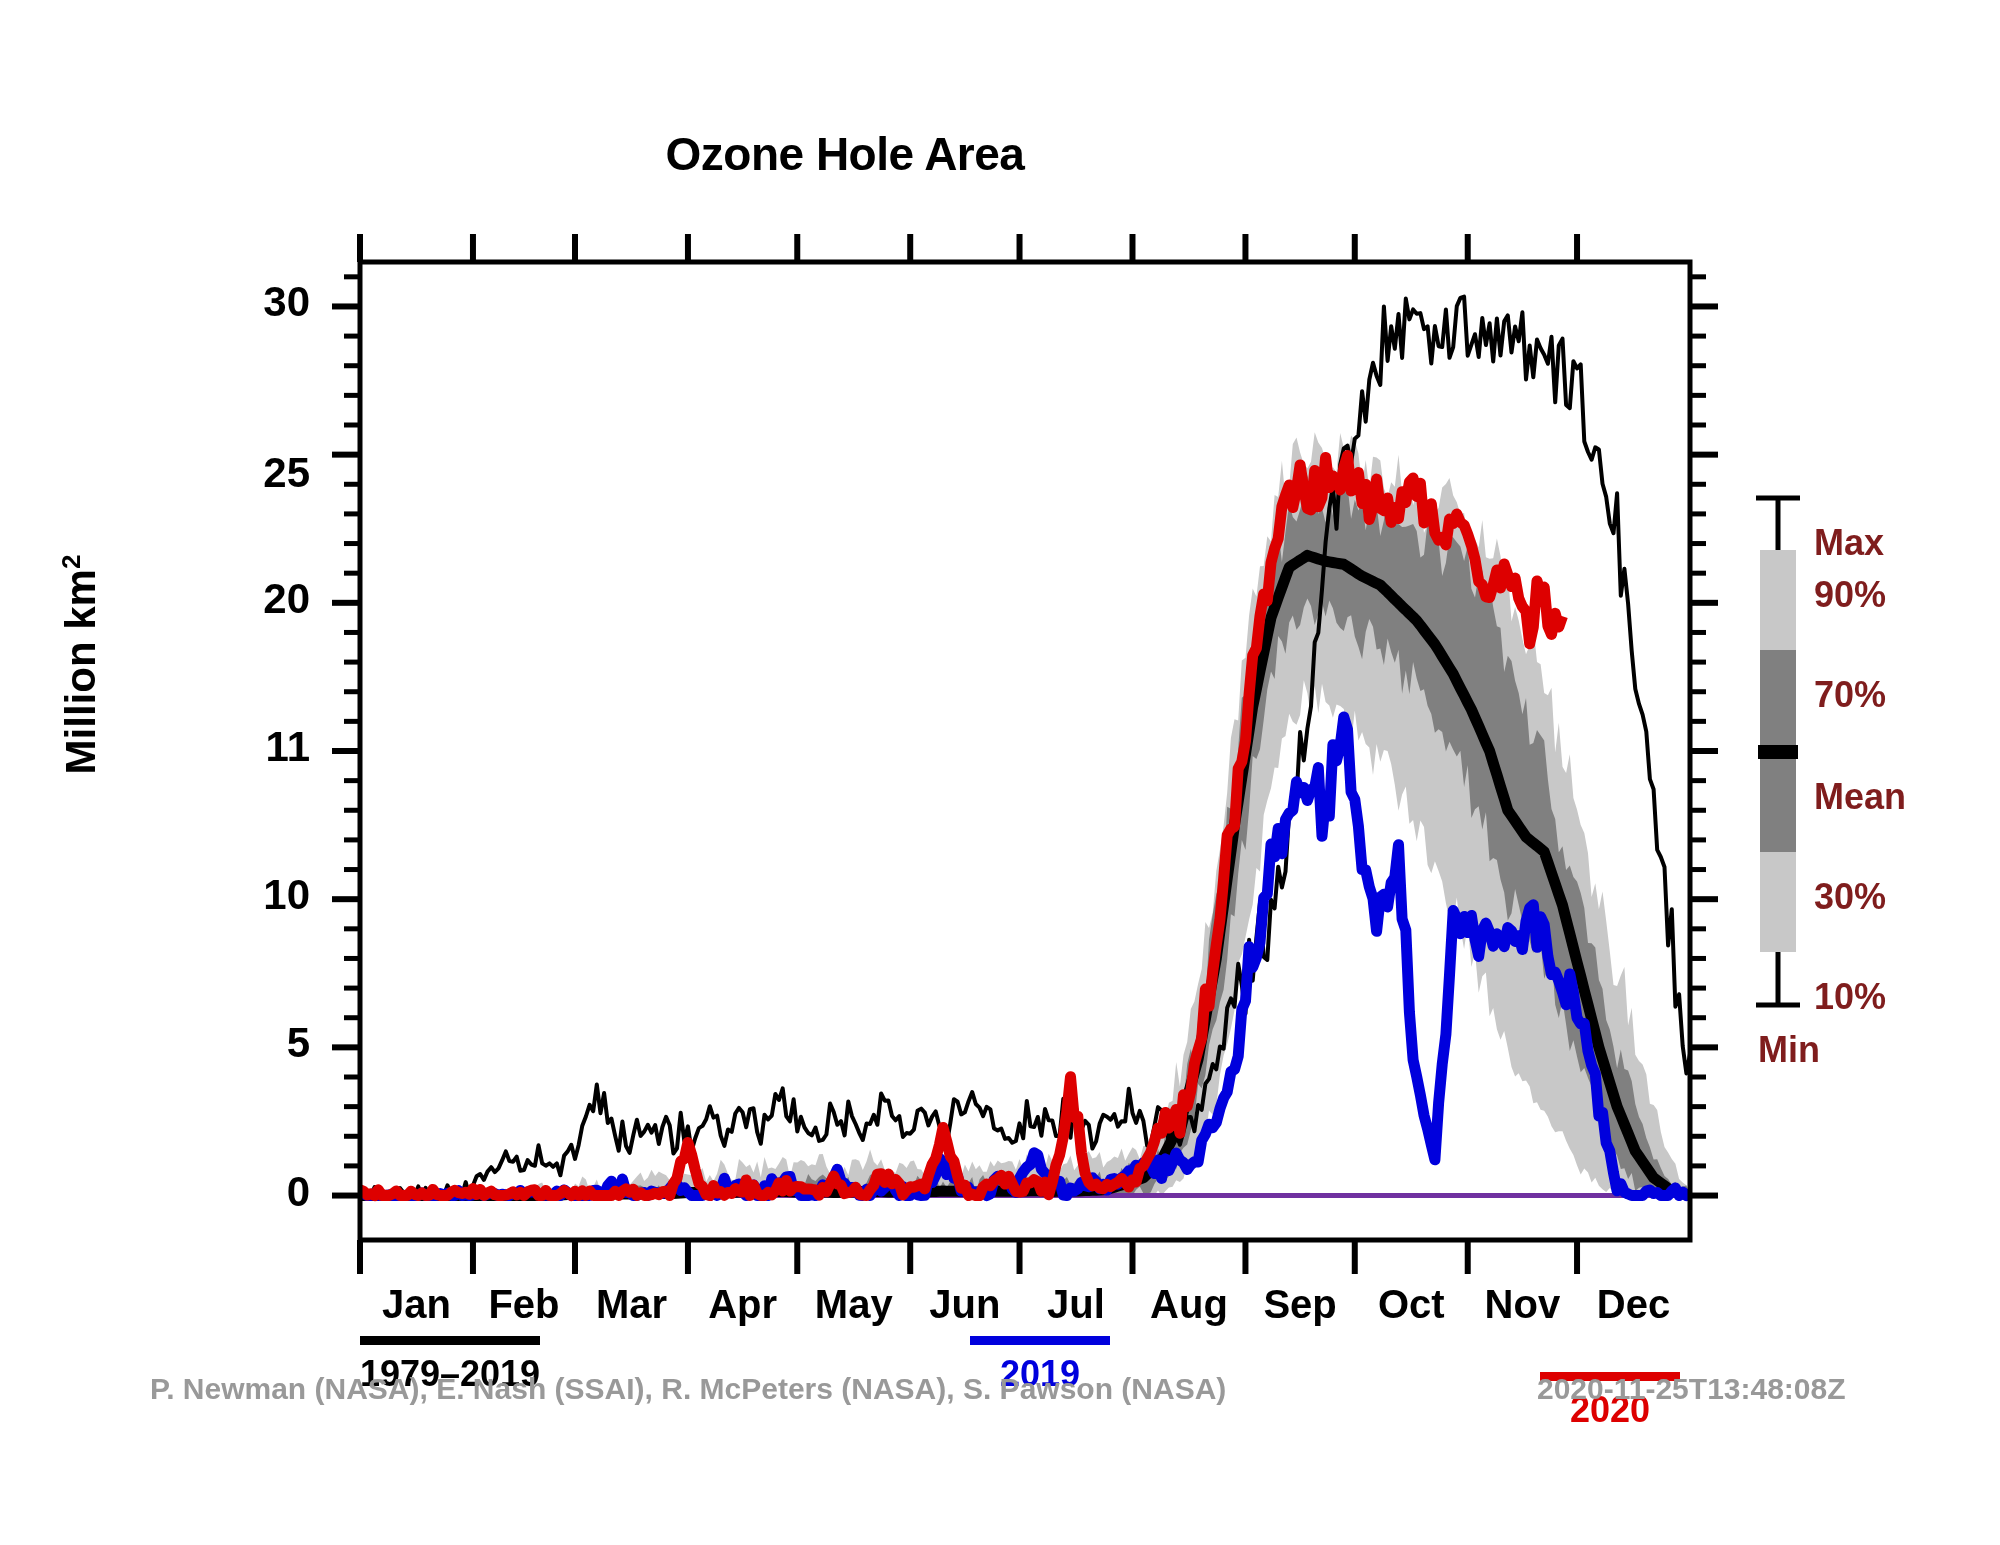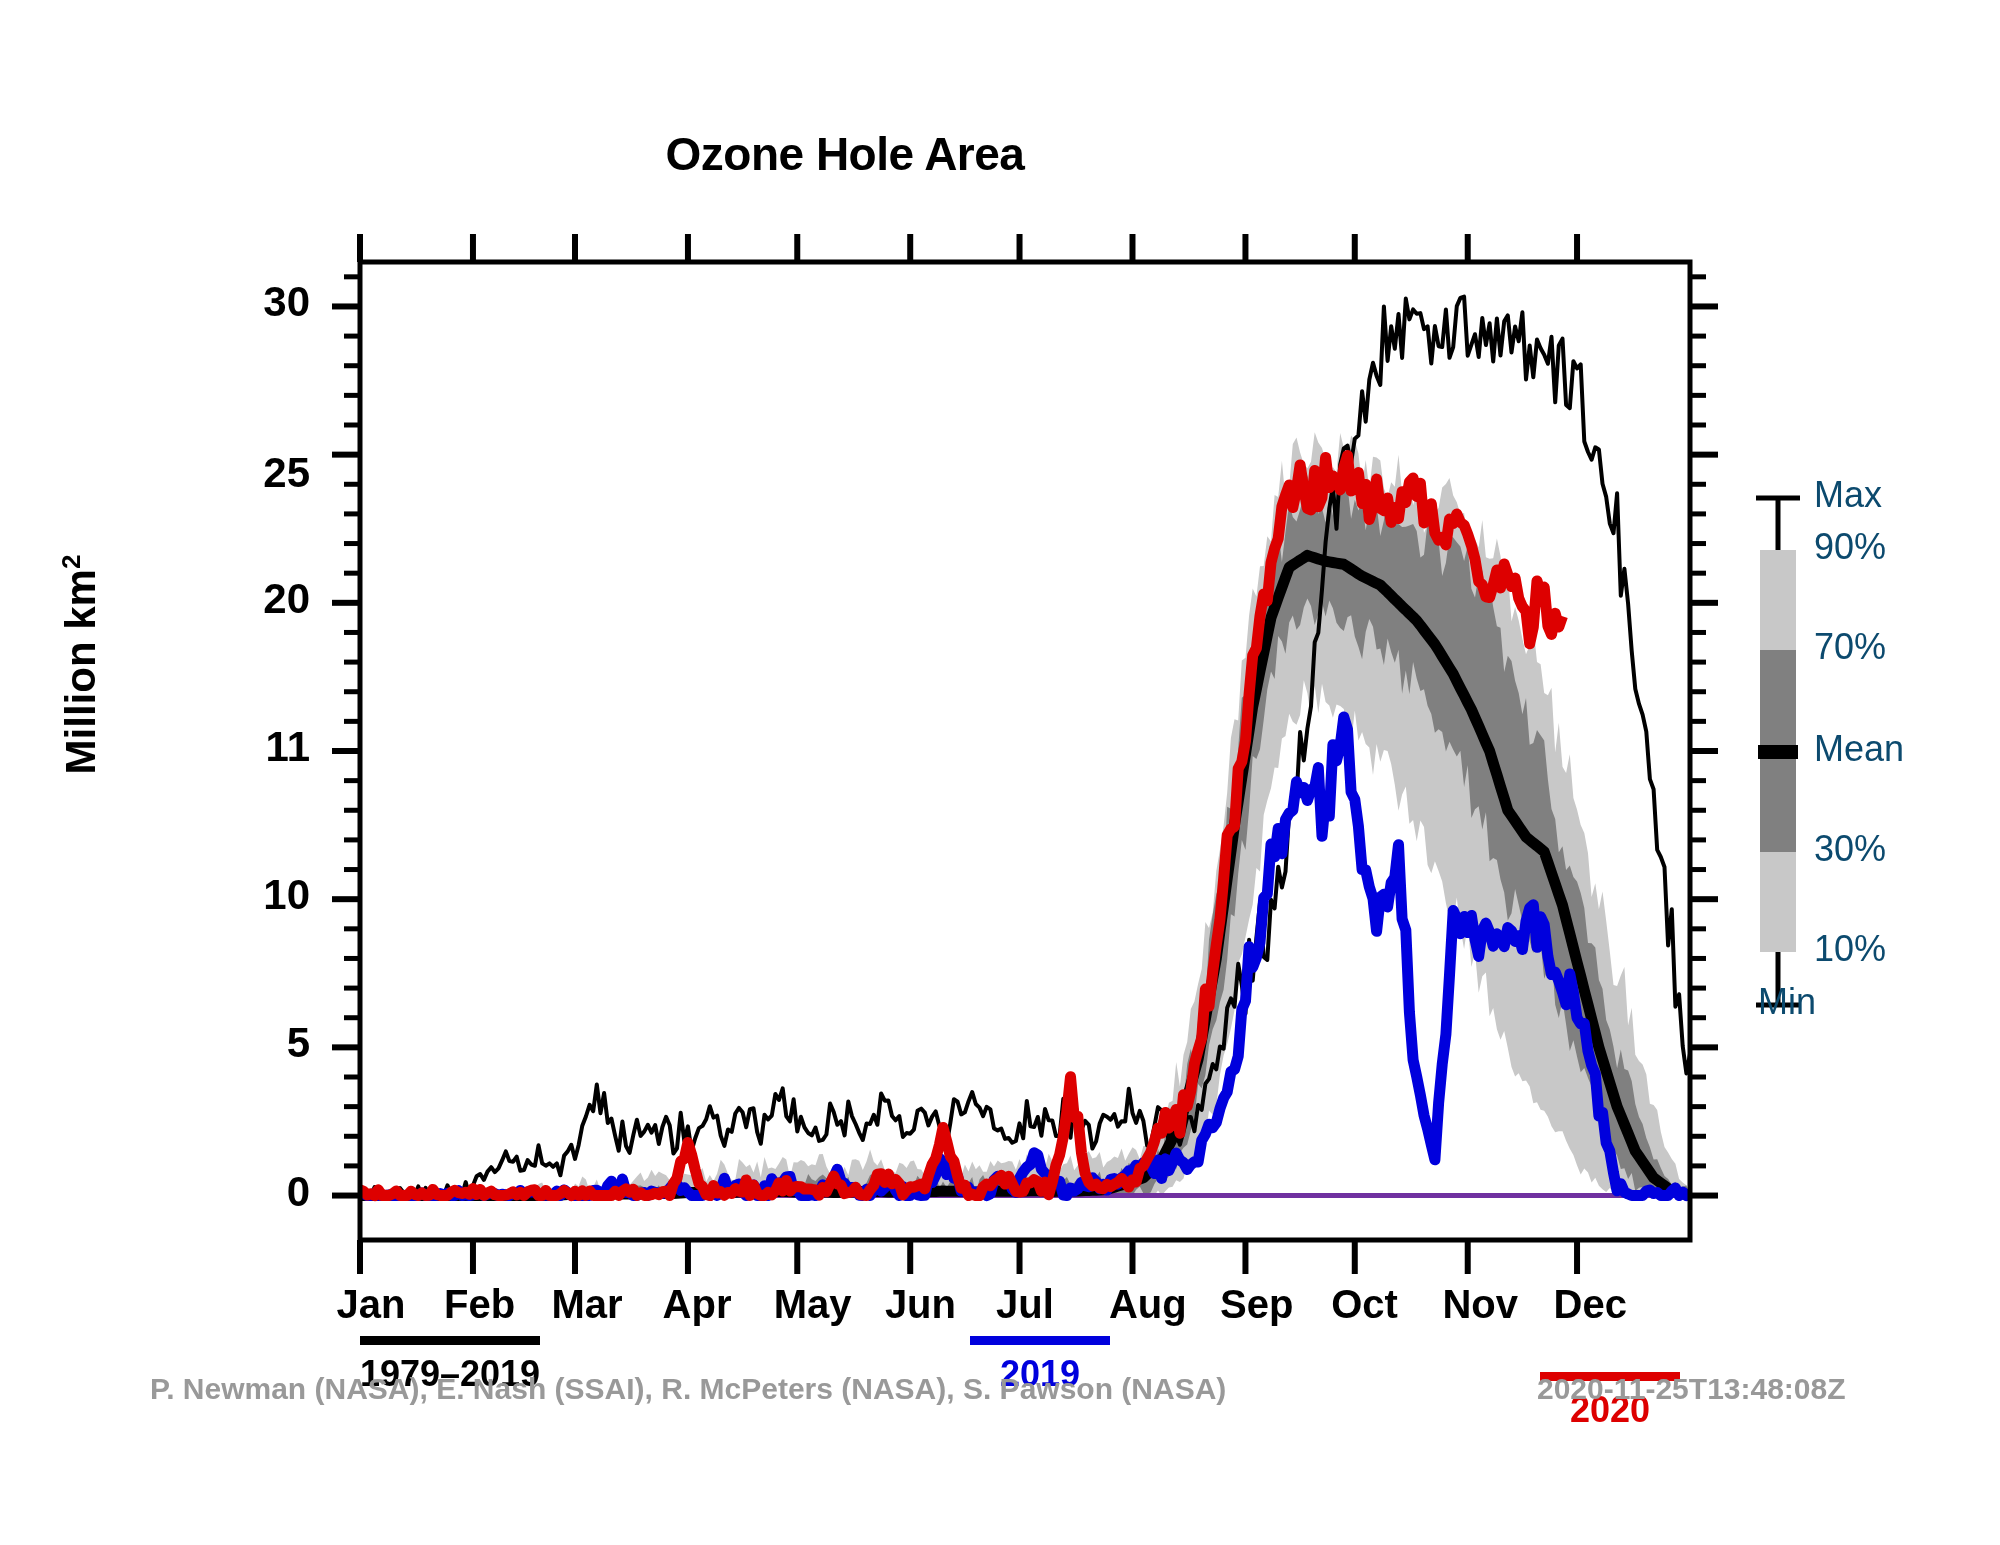--- a/index.html
+++ b/index.html
@@ -51,32 +51,33 @@
   .ytick-label {
     position: absolute;
     width: 110px;
     text-align: right;
     font-weight: bold;
     font-size: 42px;
     color: #000;
   }
   .xtick-label {
     position: absolute;
-    text-align: left;
+    text-align: center;
     font-weight: bold;
     font-size: 40px;
     color: #000;
     white-space: nowrap;
   }
   .legend-label {
     position: absolute;
-    font-weight: normal;
+    font-weight: bold;
     font-size: 36px;
-    color: #0c4a6e;
-    white-space: nowrap;
+    color: #7f1d1d;
+    white-space: nowrap;
+    margin-top: 48px;
   }
   .series-key {
     position: absolute;
     text-align: center;
     font-weight: bold;
     font-size: 36px;
     white-space: nowrap;
   }
   .series-key .bar {
     display: block;

